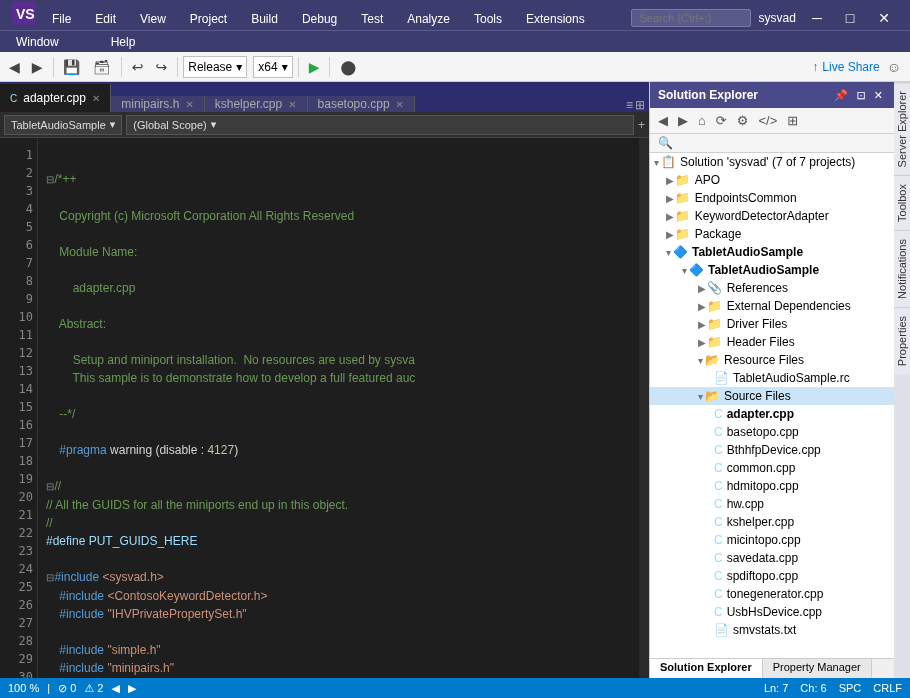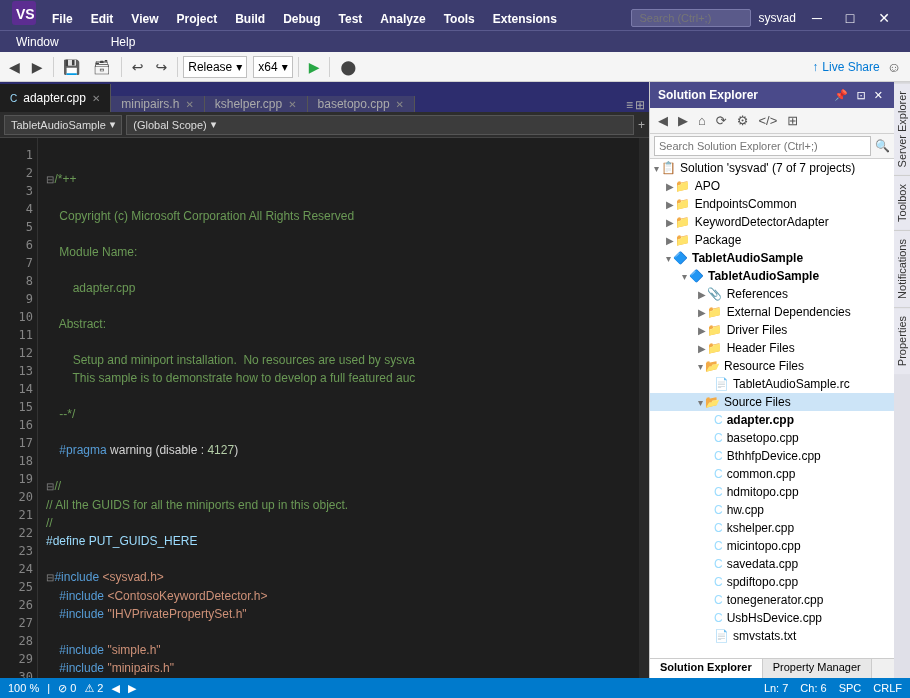--- a/index.html
+++ b/index.html
@@ -1,20 +1,20 @@
 <!DOCTYPE html>
 <html><head>
   <meta charset="utf-8">
   <style>
     * { box-sizing: border-box; margin: 0; padding: 0; }
     body { font-family: 'Segoe UI', sans-serif; font-size: 12px; background: #f0f0f0; width: 910px; height: 698px; overflow: hidden; }
 
     
     .title-bar { display: flex; align-items: flex-end; background: #3c3c6e; height: 30px; padding: 0 12px; color: white; }
-    .title-bar-menus { display: flex; gap: 2px; flex: 1; font-weight: bold; }
+    .title-bar-menus { display: flex; gap: 8px; flex: 1; }
     .menu-item { color: white; padding: 4px 8px; font-size: 12px; cursor: pointer; }
     .title-bar-right { display: flex; align-items: center; gap: 8px; }
     .title-search { background: #5a5a8a; border: 1px solid #7a7aaa; color: white; padding: 2px 8px; width: 120px; font-size: 11px; border-radius: 2px; }
     .title-btn { color: white; background: none; border: none; cursor: pointer; padding: 4px 8px; font-size: 14px; }
 
     
     .menu-bar { background: #3c3c6e; height: 22px; display: flex; align-items: center; padding: 0 8px; border-top: 1px solid #5a5a8e; gap: 36px; }
 
     
     .toolbar { background: #f5f5f5; height: 30px; display: flex; align-items: center; padding: 0 4px; border-bottom: 1px solid #d0d0d0; gap: 2px; }
@@ -275,21 +275,20 @@
     <div class="se-toolbar">
       <button class="se-tb-btn">◀</button>
       <button class="se-tb-btn">▶</button>
       <button class="se-tb-btn">⌂</button>
       <button class="se-tb-btn">⟳</button>
       <button class="se-tb-btn">⚙</button>
       <button class="se-tb-btn">&lt;/&gt;</button>
       <button class="se-tb-btn">⊞</button>
     </div>
     <div style="display:flex; align-items:center; background:#f5f5f5; padding:2px 4px; border-bottom:1px solid #d0d0d0;">
-      <input style="border: 1px solid rgb(192, 192, 192); flex: 1 1 0%; height: 20px; font-size: 11px; padding: 0px 4px; outline: none;" placeholder="Search Solution Explorer (Ctrl+;)">
       <span style="margin-left:4px; color:#888; font-size:12px;">🔍</span>
     </div>
     <div class="se-tree">
 
       <div class="tree-item" style="padding-left:4px;">
         <span class="arrow">▾</span>
         <span class="icon">📋</span>
         <span class="label">Solution 'sysvad' (7 of 7 projects)</span>
       </div>
       <div class="tree-item" style="padding-left:16px;">

